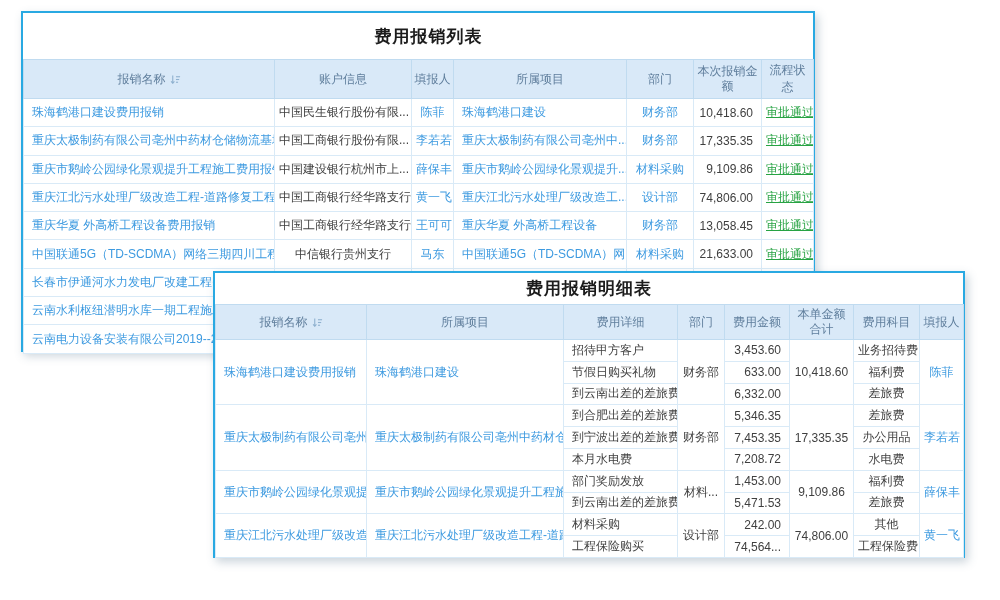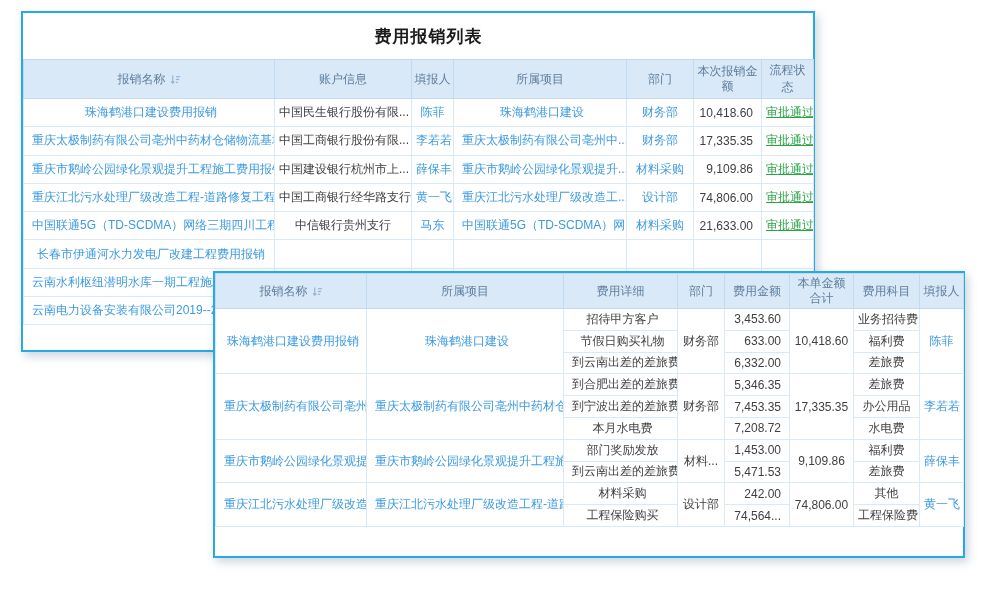--- a/index.html
+++ b/index.html
@@ -27,21 +27,21 @@
     overflow:hidden;
   }
   td{
     font-size:12px;border:1px solid #d9eaf7;color:#3f3f3f;background:#fff;
     white-space:nowrap;overflow:hidden;padding:0 4px;text-align:center;
   }
   #panel-list tbody tr{height:28.3px;}
   #panel-list thead tr{height:36px;}
   #panel-detail tbody tr{height:21.8px;}
   #panel-detail thead tr{height:34px;}
-  .t-left{text-align:center;padding-left:8px;}
+  .t-left{text-align:left;padding-left:8px;}
   .t-right{text-align:right;padding-right:8px;}
   .link{color:#3d9ae0;cursor:pointer;}
   .status{color:#27a343;text-decoration:underline;cursor:pointer;margin-top:12px;}
   .sort-icon{display:inline-block;vertical-align:-2px;margin-left:4px;}
   th.wrap{white-space:normal;line-height:1.25;}
 </style>
 </head>
 <body>
 
 <div class="panel" id="panel-list">
@@ -108,20 +108,29 @@
       <tr>
         <td class="t-left link">重庆江北污水处理厂级改造工程-道路修复工程费用...</td>
         <td>中国工商银行经华路支行</td>
         <td class="link">黄一飞</td>
         <td class="t-left link">重庆江北污水处理厂级改造工...</td>
         <td class="link">设计部</td>
         <td class="t-right">74,806.00</td>
         <td class="status">审批通过</td>
       </tr>
       <tr>
+        <td class="t-left link">重庆华夏 外高桥工程设备费用报销</td>
+        <td>中国工商银行经华路支行</td>
+        <td class="link">王可可</td>
+        <td class="t-left link">重庆华夏 外高桥工程设备</td>
+        <td class="link">财务部</td>
+        <td class="t-right">13,058.45</td>
+        <td class="status">审批通过</td>
+      </tr>
+      <tr>
         <td class="t-left link">中国联通5G（TD-SCDMA）网络三期四川工程费...</td>
         <td>中信银行贵州支行</td>
         <td class="link">马东</td>
         <td class="t-left link">中国联通5G（TD-SCDMA）网...</td>
         <td class="link">材料采购</td>
         <td class="t-right">21,633.00</td>
         <td class="status">审批通过</td>
       </tr>
       <tr>
         <td class="t-left link">长春市伊通河水力发电厂改建工程费用报销</td>
@@ -148,20 +157,21 @@
         <td class="t-left link"></td>
         <td class="link"></td>
         <td class="t-right"></td>
         <td class="status"></td>
       </tr>
     </tbody>
   </table>
 </div>
 
 <div class="panel" id="panel-detail">
+  <div class="panel-title">费用报销明细表</div>
   <table>
     <colgroup>
       <col style="width:151px">
         <col style="width:197px">
         <col style="width:114px">
         <col style="width:47px">
       <col style="width:65px">
         <col style="width:64px">
         <col style="width:66px">
         <col style="width:44px">

